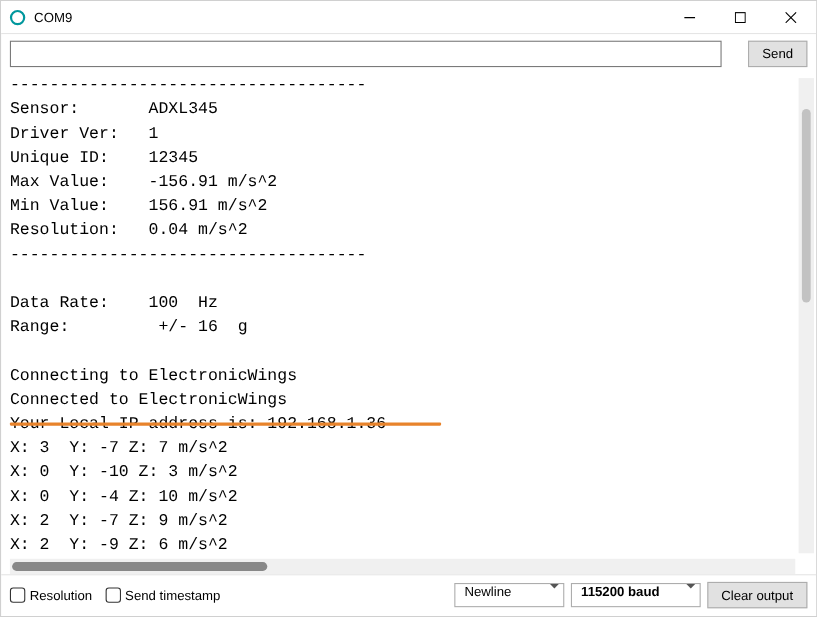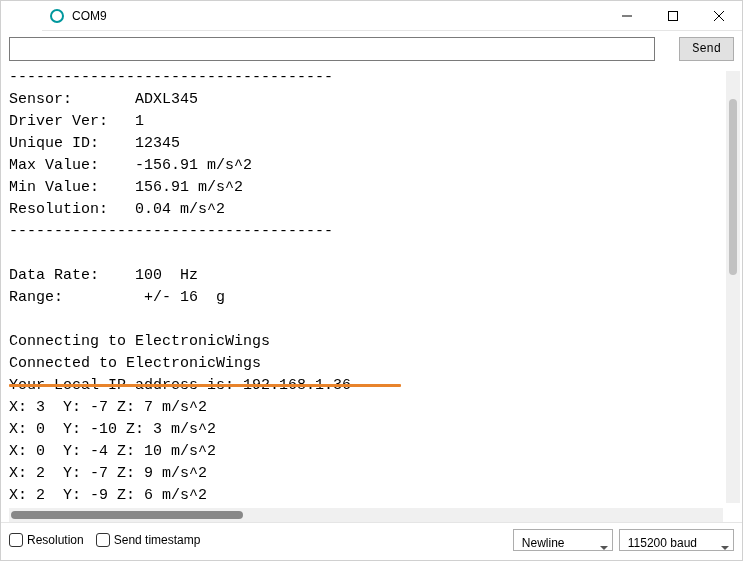--- a/index.html
+++ b/index.html
@@ -13,21 +13,20 @@
     overflow: hidden;
     border: 1px solid #d0d0d0;
   }
   .titlebar {
     height: 30px;
     display: flex;
     align-items: center;
     padding: 0 0 0 8px;
     background: #ffffff;
     border-bottom: 1px solid #e5e5e5;
-    margin-left: 41px;
   }
   .app-icon {
     width: 14px; height: 14px;
     border-radius: 50%;
     border: 2px solid #00979d;
     margin-right: 8px;
     display: inline-block;
   }
   .title { font-size: 12px; color: #000; flex: 0 0 auto; }
   .title-spacer { flex: 1; }
@@ -35,21 +34,20 @@
     width: 46px; height: 30px;
     display: flex; align-items: center; justify-content: center;
     color: #000;
   }
   .win-btn svg { width: 10px; height: 10px; }
 
   .send-row {
     display: flex;
     padding: 6px 8px;
     gap: 24px;
-    font-family: Liberation Mono, monospace;
   }
   .send-input {
     flex: 1;
     height: 24px;
     border: 1px solid #7a7a7a;
     padding: 2px 6px;
     font: inherit;
     outline: none;
   }
   .btn {
@@ -137,29 +135,29 @@
     margin-right: 4px;
     vertical-align: middle;
   }
   .chk-label { display: inline-flex; align-items: center; margin-right: 6px; cursor: pointer; }
   .spacer { flex: 1; }
   .select {
     height: 22px;
     border: 1px solid #adadad;
     background: #ffffff;
     display: inline-flex;
-    align-items: flex-end;
+    align-items: flex-start;
     padding: 0 4px 0 8px;
     gap: 24px;
     font: inherit;
     cursor: pointer;
     min-width: 100px;
     justify-content: space-between;
   }
-  .sel-baud { min-width: 100px; }
+  .sel-baud { min-width: 100px; font-weight: bold; }
   .caret {
     width: 0; height: 0;
     border-left: 4px solid transparent;
     border-right: 4px solid transparent;
     border-top: 4px solid #555;
   }
 </style>
 </head>
 <body>
 
@@ -233,13 +231,14 @@
   </label>
   <span class="spacer"></span>
   <div class="select">
     <span>Newline</span>
     <span class="caret"></span>
   </div>
   <div class="select sel-baud">
     <span>115200 baud</span>
     <span class="caret"></span>
   </div>
+  <button class="btn">Clear output</button>
 </div>
 
 </body></html>

